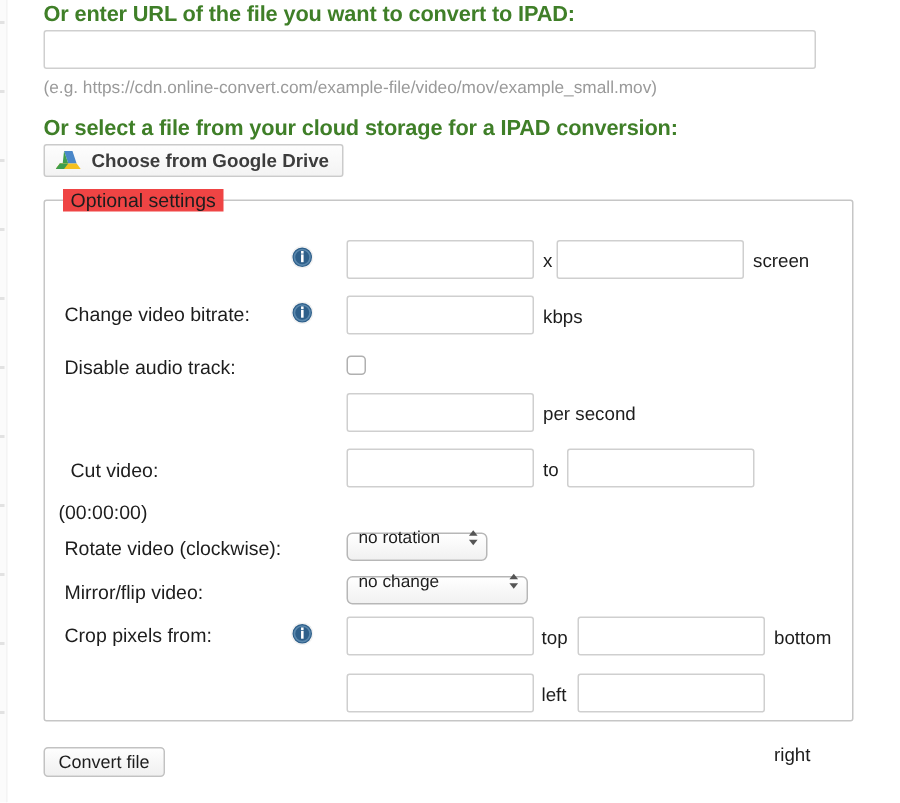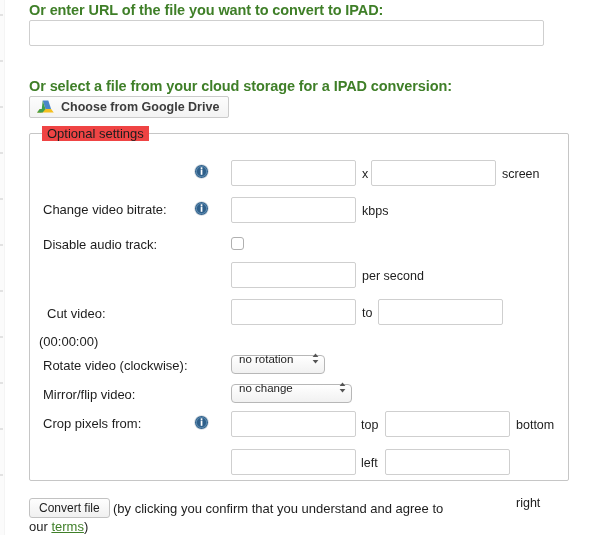--- a/index.html
+++ b/index.html
@@ -243,20 +243,21 @@
     <div class="gutter-mark" style="top:336px"></div>
     <div class="gutter-mark" style="top:382px"></div>
     <div class="gutter-mark" style="top:428px"></div>
     <div class="gutter-mark" style="top:474px"></div>
   </div>
 
   <h2 class="section-heading" style="left:29px; top:2px;">Or enter URL of the file you want to convert to IPAD:</h2>
 
   <input class="url-input" type="text" placeholder="" style="">
 
+  <div class="url-hint">(e.g. https://cdn.online-convert.com/example-file/video/mov/example_small.mov)</div>
 
   <h2 class="section-heading" style="left:29px; top:78px;">Or select a file from your cloud storage for a IPAD conversion:</h2>
 
   <div class="gdrive-btn">
     <span>
       <svg width="17" height="15" viewBox="0 0 17 15">
         <polygon points="5.7,0.6 11.3,0.6 14.1,9.0 8.5,9.0" fill="#4a87c9"></polygon>
         <polygon points="5.7,0.6 8.5,9.0 2.9,9.0 0.2,12.6 4.4,12.6" fill="#3e9e4e"></polygon>
         <polygon points="0.2,12.6 2.9,9.0 14.1,9.0 16.8,12.6" fill="#f4c020"></polygon>
         <polygon points="0.2,12.6 2.9,9.0 8.5,9.0 5.7,12.6" fill="#3e9e4e"></polygon>
@@ -345,20 +346,14 @@
     <input class="txt" style="left: 201px; top: 315px; width: 125px;">
     <span class="unit-label" style="left:331px; top:322px;">left</span>
     <input class="txt" style="left: 355px; top: 315px; width: 125px;">
     <span class="unit-label" style="left:486px; top:322px;margin-top:40px;">right</span>
   </div>
 
   <div class="convert-btn">
     <span>Convert file</span>
   </div>
 
-  <div class="consent">
-    <span>(by clicking you confirm that you understand and agree to</span>
-    <span class="line2">
-      <span>our </span><span class="terms-link">terms</span><span>)</span>
-    </span>
-  </div>
 
 </div>
 
 </body></html>

